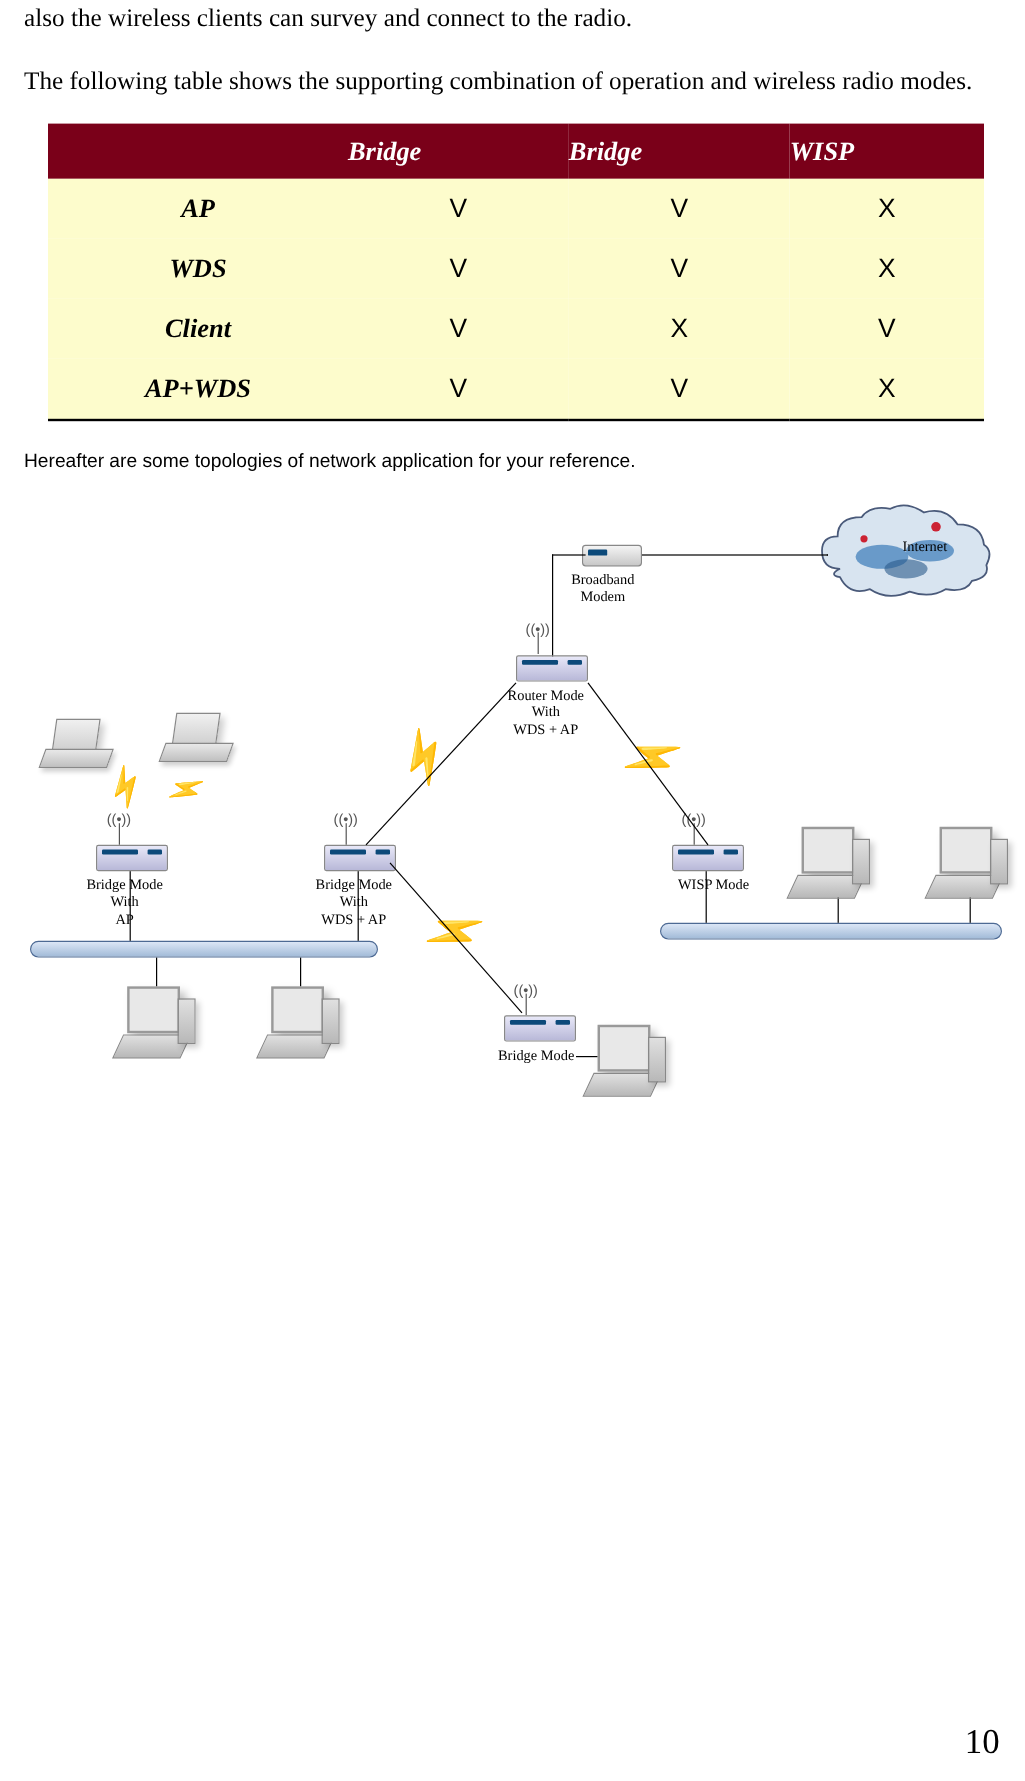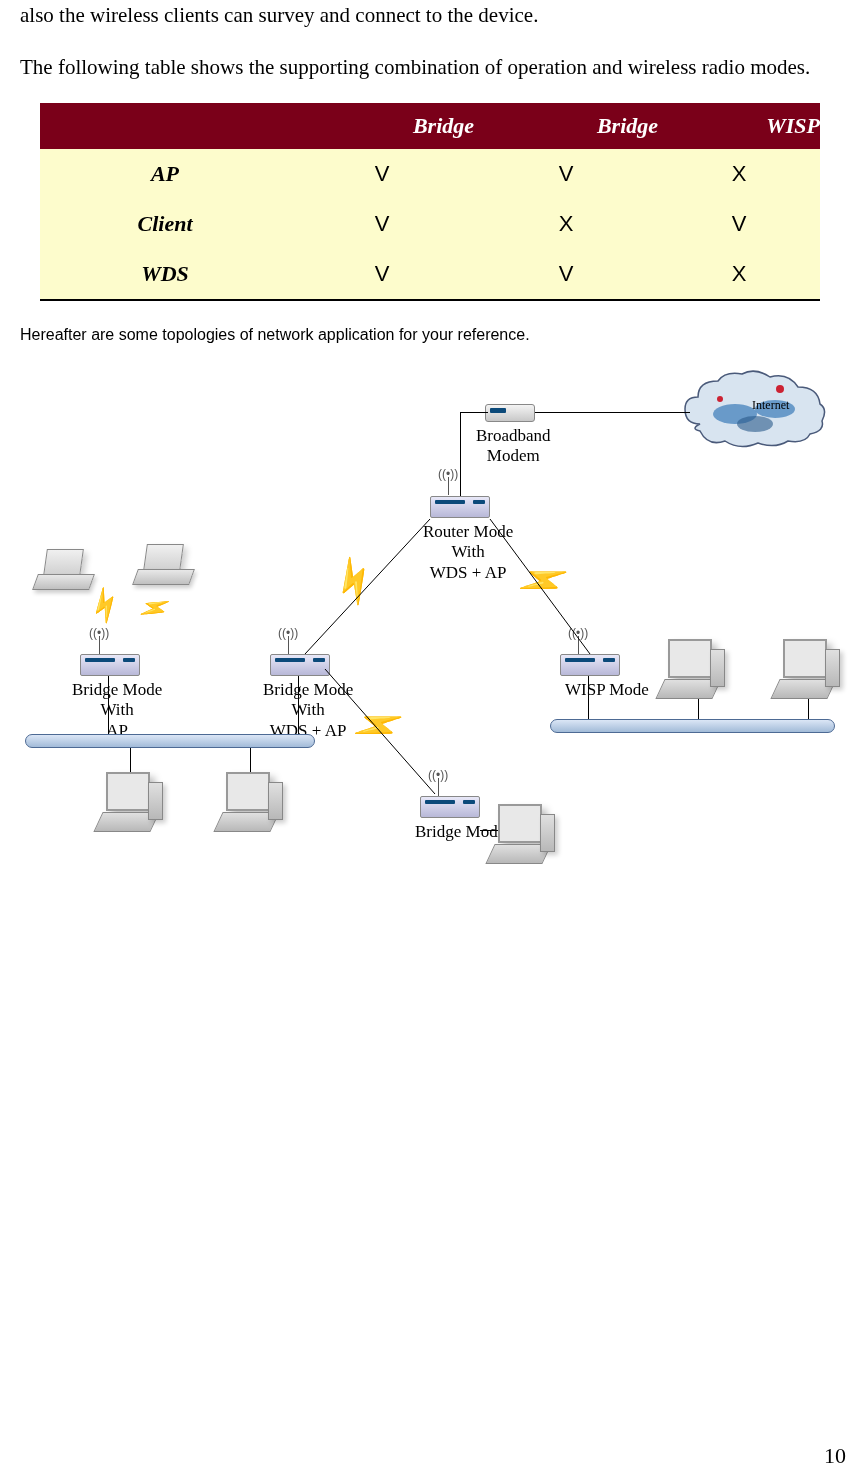--- a/index.html
+++ b/index.html
@@ -32,21 +32,21 @@
       border-bottom: 2px solid #000;
     }
     thead tr {
       background: #7a0019;
       color: #fff;
     }
     thead th {
       font-style: italic;
       font-weight: bold;
       padding: 10px 0;
-      text-align: right;
+      text-align: left;
       font-size: 22px;
       font-family: "Times New Roman", serif;
     }
     thead th:first-child {
       width: 250px;
     }
     tbody tr {
       background: #fdfccc;
     }
     tbody td:first-child {
@@ -71,21 +71,21 @@
       position: relative;
       width: 814px;
       height: 560px;
       margin-top: 10px;
     }
     .diagram * {
       position: absolute;
     }
     .device-label {
       font-family: "Times New Roman", serif;
-      font-size: 17px;
+      font-size: 12px;
       text-align: center;
       line-height: 1.2;
     }
     .router-box {
       width: 60px;
       height: 22px;
       background: linear-gradient(#e8e8f8, #b8b8d8);
       border: 1px solid #888;
       border-radius: 2px;
     }
@@ -216,55 +216,61 @@
     }
     .bolt {
       font-size: 38px;
       color: #fffa1f;
       -webkit-text-stroke: 1.5px #000;
       transform-origin: center;
     }
     .page-num {
       position: absolute;
       bottom: 15px;
-      right: 8px;
-      font-size: 22px;
+      right: 21px;
+      font-size: 29px;
       font-family: "Times New Roman", serif;
     }
   </style>
 </head>
 <body>
 
-<p class="intro-text">also the wireless clients can survey and connect to the device.</p>
+<p class="intro-text">also the wireless clients can survey and connect to the radio.</p>
 <p class="intro-text para2">The following table shows the supporting combination of operation and wireless radio modes.</p>
 
 <table>
   <thead>
     <tr>
       <th></th>
       <th>Bridge</th>
       <th>Bridge</th>
       <th>WISP</th>
     </tr>
   </thead>
   <tbody>
     <tr>
       <td>AP</td>
       <td>V</td>
       <td>V</td>
       <td>X</td>
     </tr>
     <tr>
+      <td>WDS</td>
+      <td>V</td>
+      <td>V</td>
+      <td>X</td>
+    </tr>
+    <tr>
       <td>Client</td>
       <td>V</td>
       <td>X</td>
       <td>V</td>
     </tr>
     <tr>
-      <td>WDS</td>
+      <td>AP+WDS</td>
       <td>V</td>
       <td>V</td>
       <td>X</td>
     </tr>
   </tbody>
 </table>
 
 <p class="topology-text">Hereafter are some topologies of network application for your reference.</p>
 
 <div class="diagram">

